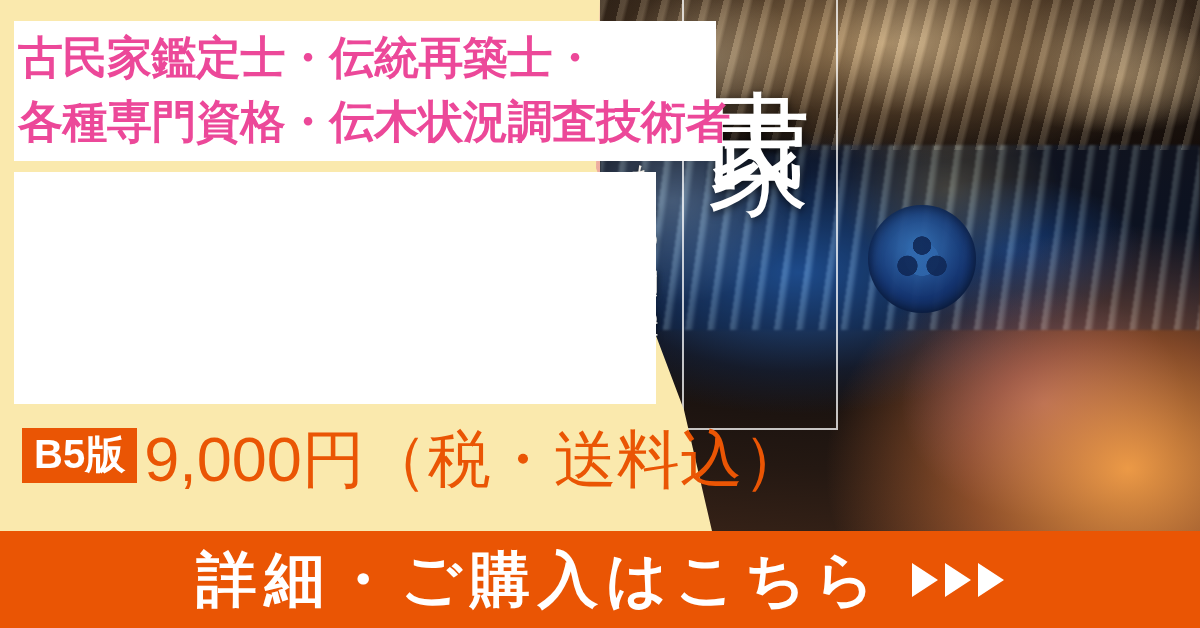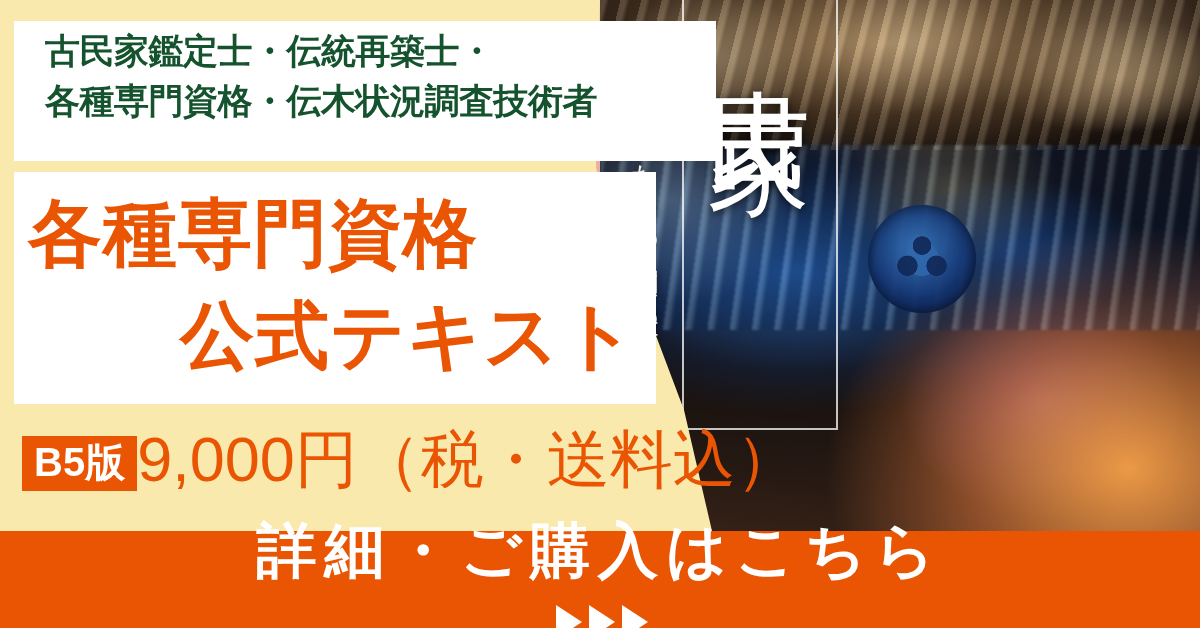--- a/index.html
+++ b/index.html
@@ -121,64 +121,62 @@
   
   .panel { position:absolute; background:#fff; }
   .panel-head { left:14px;  top:21px;  width:702px; height:140px; }
   .panel-main { left:14px;  top:172px; width:642px; height:232px; }
   .panel-main2{ left:14px;  top:172px; width:560px; height:232px; }
 
   
   .headline {
     position:absolute; left:18px; top:26px;
     width:700px;
-    color:#14532d;
-    font-size:35px; font-weight:bold; line-height:1.42;
+    color:#ec4899;
+    font-size:45px; font-weight:bold; line-height:1.42;
     letter-spacing:-0.5px;
     white-space:nowrap;
-    margin-left:27px;
   }
   .headline .l1 { display:block; }
   .headline .l2 { display:block; }
 
   
   .maintitle {
     position:absolute; left:22px; top:183px;
     width:680px; color:#ea5504;
     font-size:74px; font-weight:bold; line-height:1.38;
     letter-spacing:1px; white-space:nowrap;
   }
   .maintitle .m1 { display:block; text-align:left;  padding-left:6px; }
   .maintitle .m2 { display:block; text-align:left;  padding-left:158px; }
 
   
   .price-row {
     position:absolute; left:22px; top:428px;
-    display:flex; align-items:flex-end; gap:0;
+    display:flex; align-items:flex-start; gap:7px;
   }
   .badge {
     background:#ea5504; color:#fff;
     font-size:40px; font-weight:bold;
     padding:4px 12px 6px 12px;
     line-height:1.12; letter-spacing:0px;
     white-space:nowrap;
   }
   .price-text {
     color:#ea5504; font-size:63px; line-height:1;
     letter-spacing:0px; white-space:nowrap;
   }
 
   
   .cta {
     position:absolute; left:0; bottom:0;
     width:1200px; height:97px;
     background:#ea5504;
     display:flex; align-items:center; justify-content:center;
     gap:24px;
-    flex-direction:column;
   }
   .cta-text {
     color:#fff; font-size:60px; font-weight:bold;
     letter-spacing:8px; white-space:nowrap;
     line-height:1;
   }
   .cta-arrows { display:flex; align-items:center; gap:7px; margin-left:4px; }
   .arrow {
     width:0; height:0;
     border-left:26px solid #fff;
@@ -207,24 +205,20 @@
 
   <div class="panel panel-head"></div>
   <div class="panel panel-main"></div>
   <div class="panel panel-main2"></div>
 
   <div class="headline">
     <span class="l1">古民家鑑定士・伝統再築士・</span>
     <span class="l2">各種専門資格・伝木状況調査技術者</span>
   </div>
 
-  <div class="maintitle">
-    <span class="m1">各種専門資格</span>
-    <span class="m2">公式テキスト</span>
-  </div>
 
   <div class="price-row">
     <span class="badge">B5版</span>
     <span class="price-text">9,000円（税・送料込）</span>
   </div>
 
   <div class="cta">
     <span class="cta-text">詳細・ご購入はこちら</span>
     <span class="cta-arrows">
       <span class="arrow"></span>

